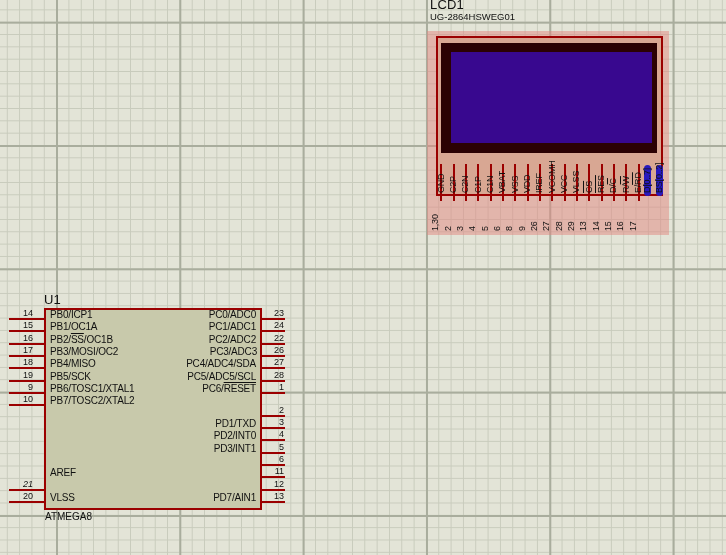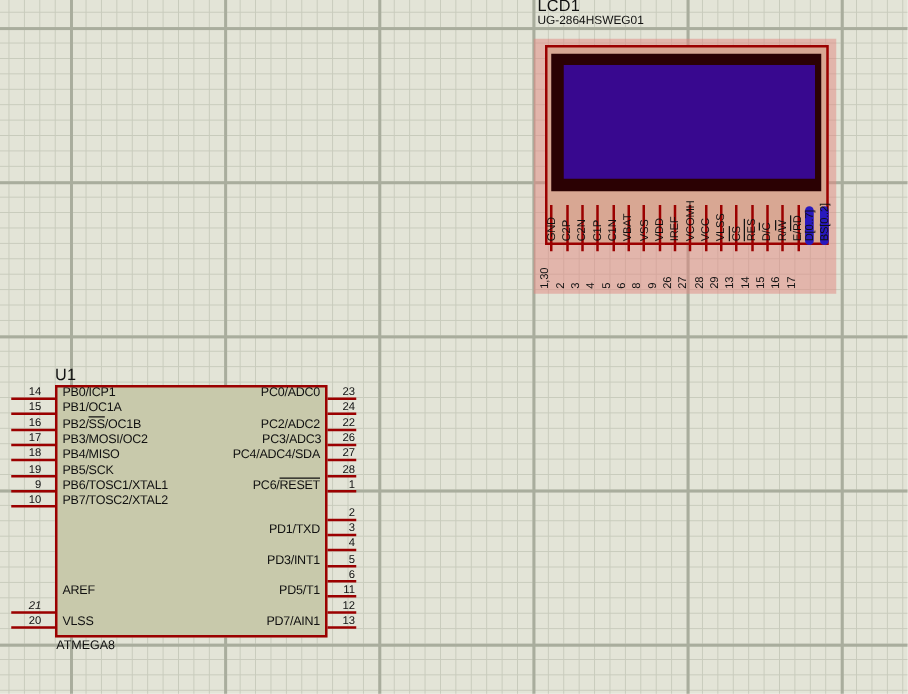--- a/index.html
+++ b/index.html
@@ -144,49 +144,51 @@
         <div class="abs pnum tr" style="left: 2px; width: 22px; top: 185.689px; font-style: italic;">21</div>
         <div class="abs plabel" style="left: 41px; top: 174px;"><span>AREF</span></div>
         <div class="hline" style="left: 0px; width: 35px; top: 208.022px;"></div>
         <div class="abs pnum tr" style="left: 2px; width: 22px; top: 198.022px;">20</div>
         <div class="abs plabel" style="left: 41px; top: 199.022px;"><span>VLSS</span></div>
         <div class="hline" style="left: 253px; width: 23px; top: 25px;"></div>
         <div class="abs pnum tr" style="left: 253px; width: 22px; top: 15px;">23</div>
         <div class="abs plabel tr" style="left: 60px; width: 187px; top: 16px;"><span>PC0/ADC0</span></div>
         <div class="hline" style="left: 253px; width: 23px; top: 37.333px;"></div>
         <div class="abs pnum tr" style="left: 253px; width: 22px; top: 27.333px;">24</div>
+        <div class="abs plabel tr" style="left: 60px; width: 187px; top: 28.333px;"><span>PC1/ADC1</span></div>
         <div class="hline" style="left: 253px; width: 23px; top: 49.666px;"></div>
         <div class="abs pnum tr" style="left: 253px; width: 22px; top: 39.666px;">22</div>
         <div class="abs plabel tr" style="left: 60px; width: 187px; top: 40.666px;"><span>PC2/ADC2</span></div>
         <div class="hline" style="left: 253px; width: 23px; top: 61.999px;"></div>
         <div class="abs pnum tr" style="left: 253px; width: 22px; top: 51.999px;">26</div>
         <div class="abs plabel tr" style="left: 60px; width: 188px; top: 52.999px;"><span>PC3/ADC3</span></div>
         <div class="hline" style="left: 253px; width: 23px; top: 74.332px;"></div>
         <div class="abs pnum tr" style="left: 253px; width: 22px; top: 64.332px;">27</div>
         <div class="abs plabel tr" style="left: 60px; width: 187px; top: 65.332px;"><span>PC4/ADC4/SDA</span></div>
         <div class="hline" style="left: 253px; width: 23px; top: 86.665px;"></div>
         <div class="abs pnum tr" style="left: 253px; width: 22px; top: 76.665px;">28</div>
+        <div class="abs plabel tr" style="left: 60px; width: 187px; top: 77.665px;"><span>PC5/ADC5/SCL</span></div>
         <div class="hline" style="left: 253px; width: 23px; top: 98.998px;"></div>
         <div class="abs pnum tr" style="left: 253px; width: 22px; top: 88.998px;">1</div>
         <div class="abs plabel tr" style="left: 60px; width: 187px; top: 89.998px;"><span>PC6/</span><span class="ov">RESET</span></div>
         <div class="hline" style="left: 253px; width: 23px; top: 121.691px;"></div>
         <div class="abs pnum tr" style="left: 253px; width: 22px; top: 111.691px;">2</div>
         <div class="hline" style="left: 253px; width: 23px; top: 134.024px;"></div>
         <div class="abs pnum tr" style="left: 253px; width: 22px; top: 124.024px;">3</div>
         <div class="abs plabel tr" style="left: 60px; width: 187px; top: 125.024px;"><span>PD1/TXD</span></div>
         <div class="hline" style="left: 253px; width: 23px; top: 146.357px;"></div>
         <div class="abs pnum tr" style="left: 253px; width: 22px; top: 136.357px;">4</div>
+        <div class="abs plabel tr" style="left: 60px; width: 187px; top: 137.357px;"><span>PD2/INT0</span></div>
         <div class="hline" style="left: 253px; width: 23px; top: 158.69px;"></div>
         <div class="abs pnum tr" style="left: 253px; width: 22px; top: 148.69px;">5</div>
         <div class="abs plabel tr" style="left: 60px; width: 187px; top: 149.69px;"><span>PD3/INT1</span></div>
         <div class="hline" style="left: 253px; width: 23px; top: 171.023px;"></div>
         <div class="abs pnum tr" style="left: 253px; width: 22px; top: 161.023px;">6</div>
         <div class="hline" style="left: 253px; width: 23px; top: 183.356px;"></div>
         <div class="abs pnum tr" style="left: 253px; width: 22px; top: 173.356px;">11</div>
-        <div class="abs plabel tr" style="left: 60px; width: 187px; top: 174.356px;"><span>PD5/T1</span></div>
         <div class="hline" style="left: 253px; width: 23px; top: 195.689px;"></div>
         <div class="abs pnum tr" style="left: 253px; width: 22px; top: 185.689px;">12</div>
         <div class="hline" style="left: 253px; width: 23px; top: 208.022px;"></div>
         <div class="abs pnum tr" style="left: 253px; width: 22px; top: 198.022px;">13</div>
         <div class="abs plabel tr" style="left: 60px; width: 187px; top: 199.022px;"><span>PD7/AIN1</span></div>
       </div>
   </div>
 
 </div>
 

